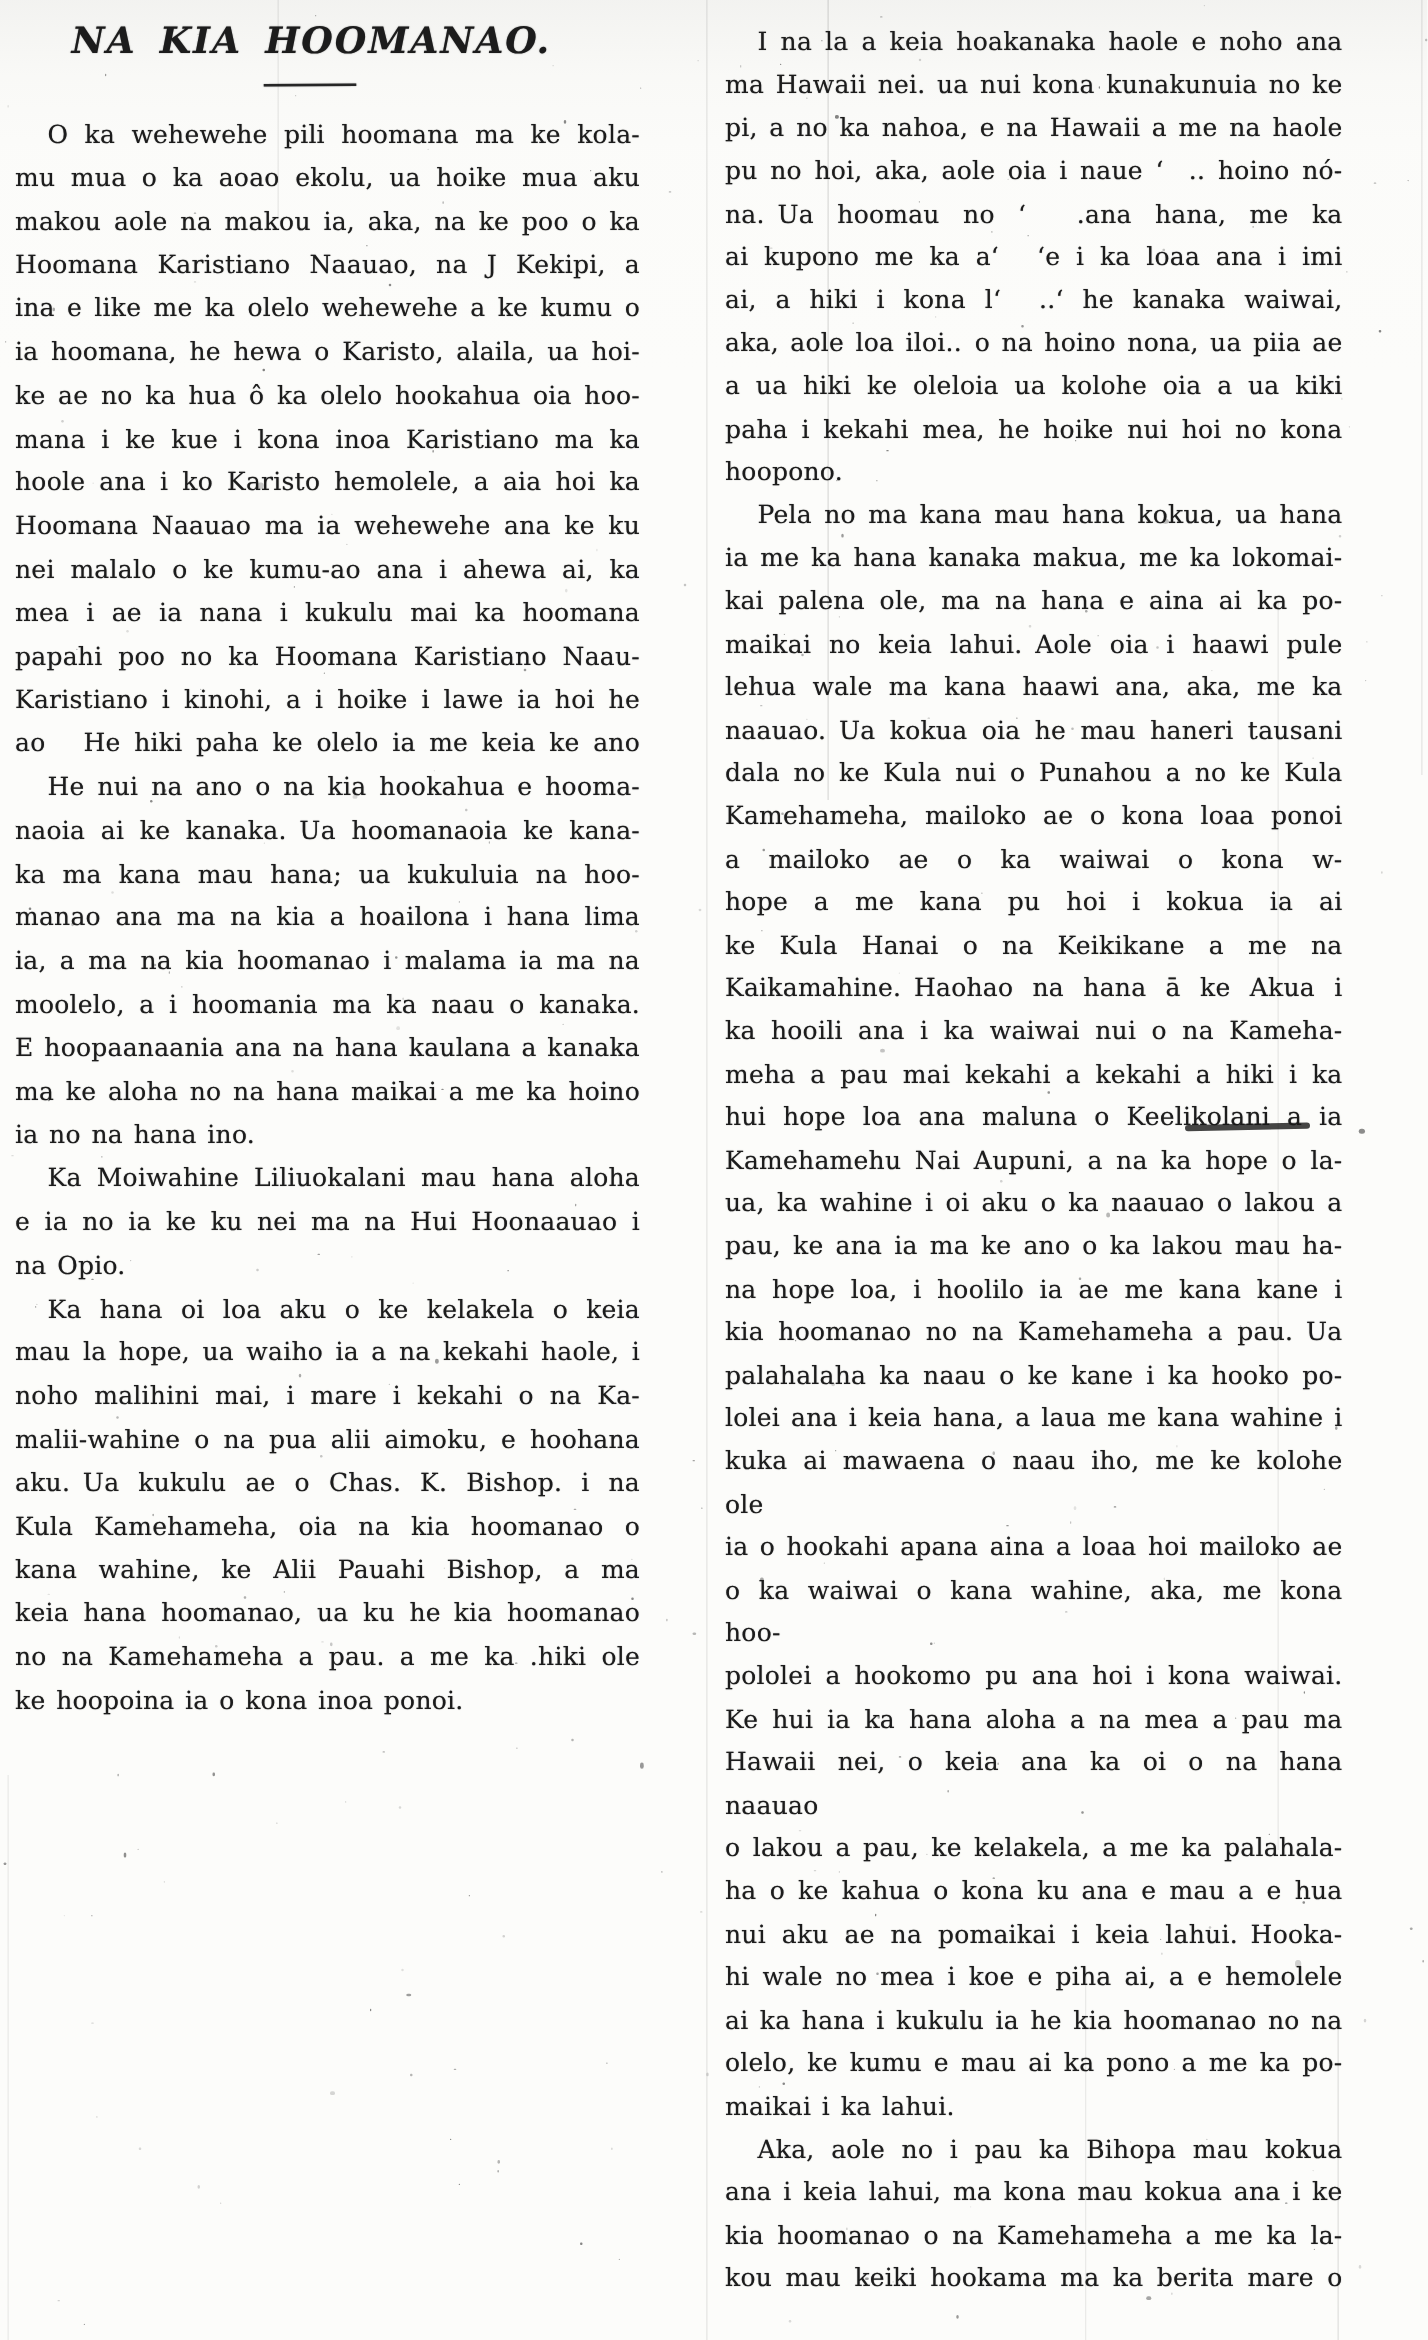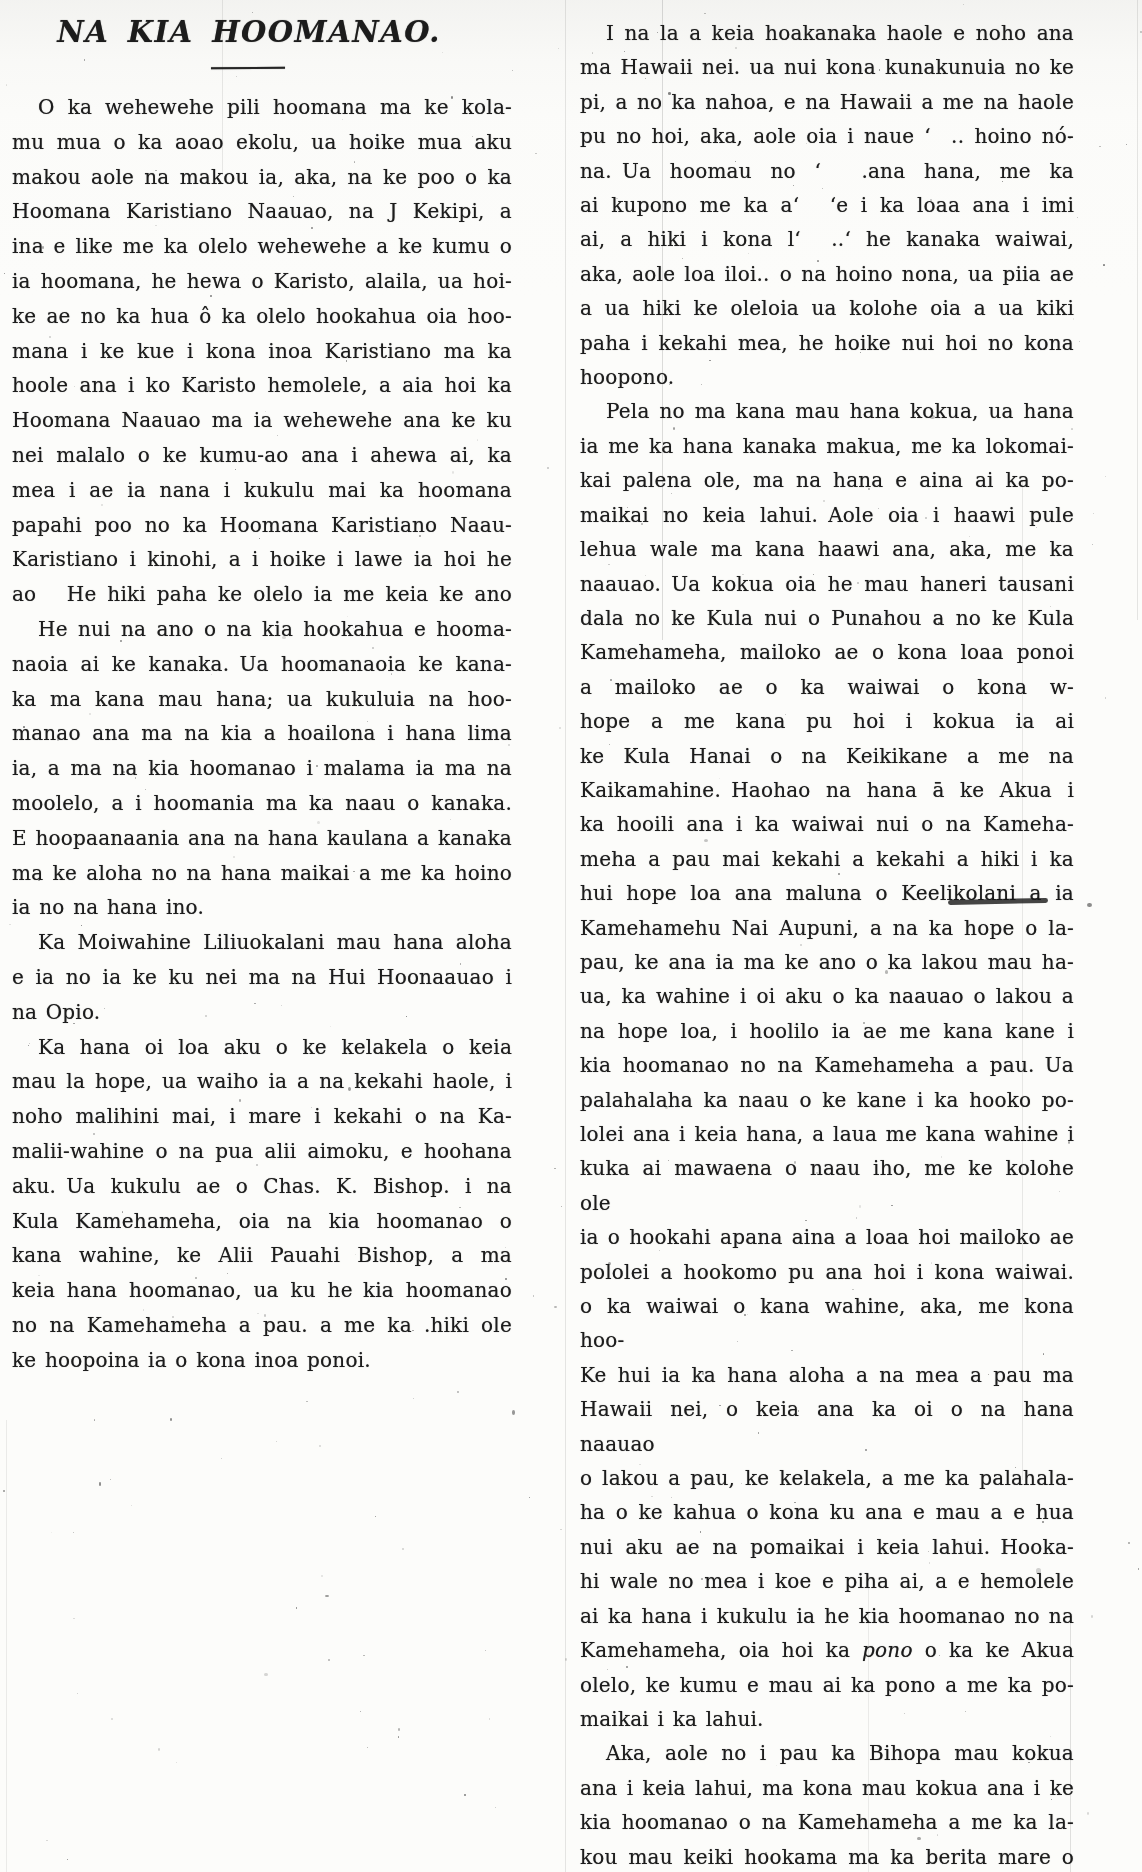--- a/index.html
+++ b/index.html
@@ -144,38 +144,37 @@
           <div class="line">dala no ke Kula nui o Punahou a no ke Kula</div>
           <div class="line">Kamehameha, mailoko ae o kona loaa ponoi</div>
           <div class="line">a mailoko ae o ka waiwai o kona w-</div>
           <div class="line">hope a me kana pu hoi i kokua ia ai</div>
           <div class="line">ke Kula Hanai o na Keikikane a me na</div>
           <div class="line">Kaikamahine. Haohao na hana ā ke Akua i</div>
           <div class="line">ka hooili ana i ka waiwai nui o na Kameha-</div>
           <div class="line">meha a pau mai kekahi a kekahi a hiki i ka</div>
           <div class="line">hui hope loa ana maluna o Keelikolani a ia</div>
           <div class="line">Kamehamehu Nai Aupuni, a na ka hope o la-</div>
+          <div class="line">ua, ka wahine i oi aku o ka naauao o lakou a</div>
           <div class="line">pau, ke ana ia ma ke ano o ka lakou mau ha-</div>
-          <div class="line">ua, ka wahine i oi aku o ka naauao o lakou a</div>
           <div class="line">na hope loa, i hoolilo ia ae me kana kane i</div>
           <div class="line">kia hoomanao no na Kamehameha a pau. Ua</div>
           <div class="line">palahalaha ka naau o ke kane i ka hooko po-</div>
           <div class="line">lolei ana i keia hana, a laua me kana wahine i</div>
           <div class="line">kuka ai mawaena o naau iho, me ke kolohe ole</div>
           <div class="line">ia o hookahi apana aina a loaa hoi mailoko ae</div>
+          <div class="line">o ka waiwai o kana wahine, aka, me kona hoo-</div>
           <div class="line">pololei a hookomo pu ana hoi i kona waiwai.</div>
-          <div class="line">o ka waiwai o kana wahine, aka, me kona hoo-</div>
           <div class="line">Ke hui ia ka hana aloha a na mea a pau ma</div>
           <div class="line">Hawaii nei, o keia ana ka oi o na hana naauao</div>
           <div class="line">o lakou a pau, ke kelakela, a me ka palahala-</div>
           <div class="line">ha o ke kahua o kona ku ana e mau a e hua</div>
           <div class="line">nui aku ae na pomaikai i keia lahui. Hooka-</div>
           <div class="line">hi wale no mea i koe e piha ai, a e hemolele</div>
           <div class="line">ai ka hana i kukulu ia he kia hoomanao no na</div>
-          <div class="line">Kamehameha, oia hoi ka <i>pono</i> o ka ke Akua</div>
           <div class="line">olelo, ke kumu e mau ai ka pono a me ka po-</div>
           <div class="line short">maikai i ka lahui.</div>
         </div>
         <div class="para">
           <div class="line first">Aka, aole no i pau ka Bihopa mau kokua</div>
           <div class="line">ana i keia lahui, ma kona mau kokua ana i ke</div>
           <div class="line">kia hoomanao o na Kamehameha a me ka la-</div>
           <div class="line">kou mau keiki hookama ma ka berita mare o</div>
         </div>
       </div>

